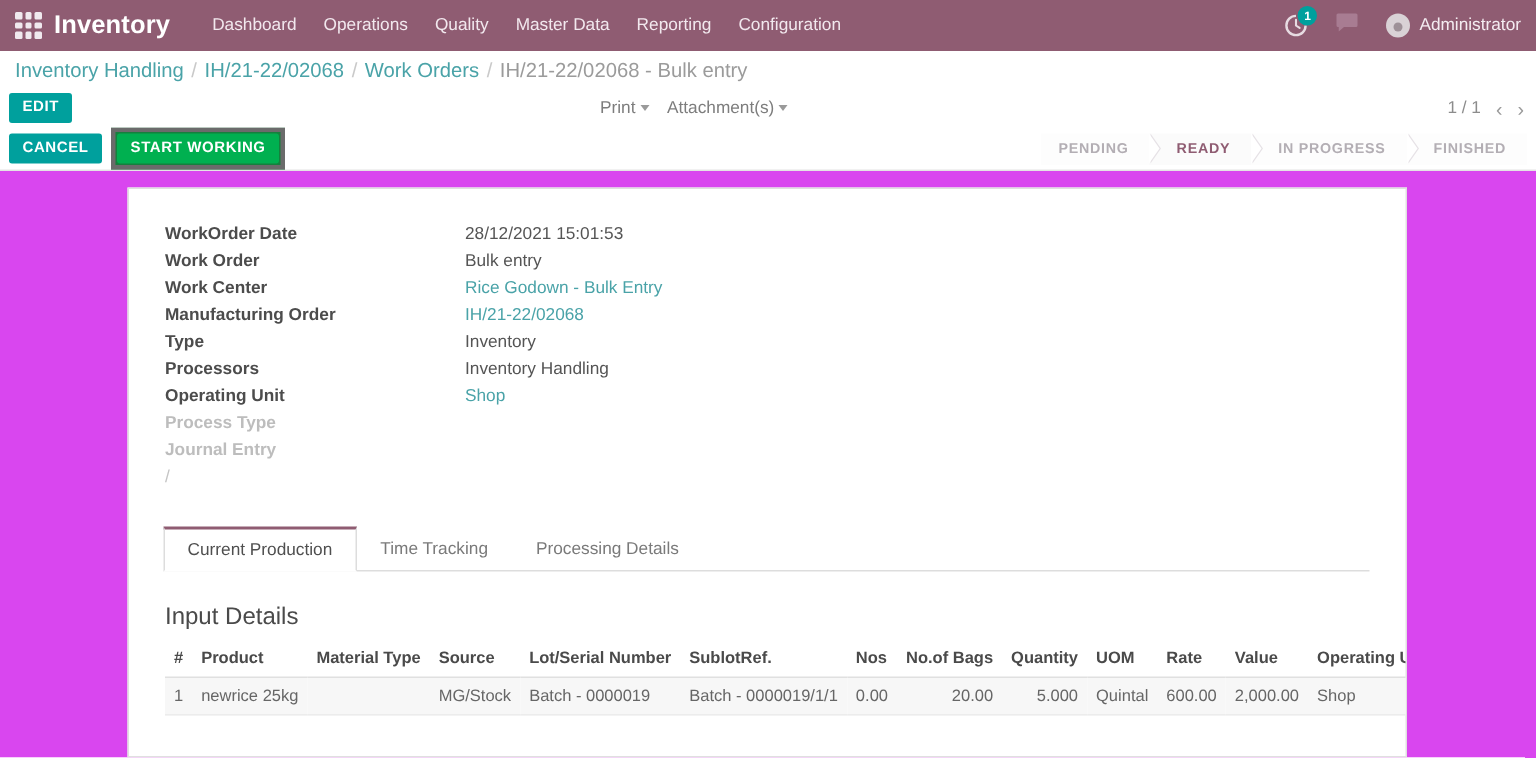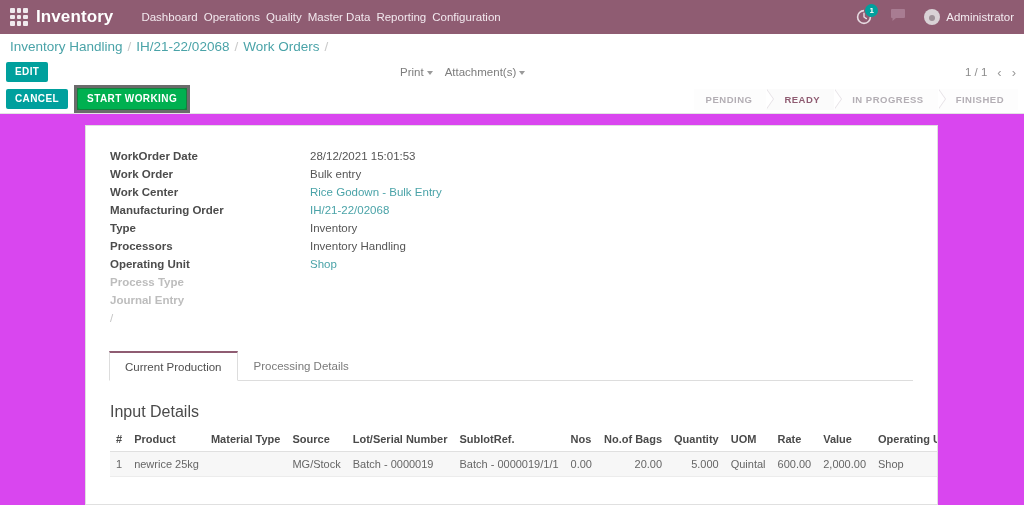--- a/index.html
+++ b/index.html
@@ -32,21 +32,21 @@
   }
   .apps-grid i { background: #f0e9ee; display: block; border-radius: 1px; }
   .brand {
     color: #ffffff;
     font-size: 17px;
     font-weight: bold;
     letter-spacing: .1px;
     margin-right: 28px;
     white-space: nowrap;
   }
-  .nav-items { display: flex; align-items: center; gap: 6px; }
+  .nav-items { display: flex; align-items: center; gap: 18px; }
   .nav-item {
     color: #f2e8ee;
     font-size: 11.5px;
     white-space: nowrap;
     cursor: pointer;
   }
   .nav-right {
     margin-left: auto;
     display: flex;
     align-items: center;
@@ -345,20 +345,21 @@
   </div>
 </div>
 
 <div class="breadcrumb-bar">
   <span class="crumb">Inventory Handling</span>
   <span class="crumb-sep">/</span>
   <span class="crumb">IH/21-22/02068</span>
   <span class="crumb-sep">/</span>
   <span class="crumb">Work Orders</span>
   <span class="crumb-sep">/</span>
+  <span class="crumb last">IH/21-22/02068 - Bulk entry</span>
 </div>
 
 <div class="control-bar">
   <button class="btn btn-teal">EDIT</button>
   <div class="cog-menus">
     <span class="dropdown-link"><span>Print</span><span class="caret"></span></span>
     <span class="dropdown-link"><span>Attachment(s)</span><span class="caret"></span></span>
   </div>
   <div class="pager">
     <span>1 / 1</span>
@@ -425,20 +426,21 @@
       </tr>
       <tr>
         <td class="slash">/</td>
         <td></td>
       </tr>
     </tbody>
       </table>
 
     <div class="tabs">
       <div class="tab active">Current Production</div>
+      <div class="tab">Time Tracking</div>
       <div class="tab">Processing Details</div>
     </div>
 
     <div class="section-title">Input Details</div>
 
     <table class="grid">
       <thead>
         <tr>
           <th class="col-idx">#</th>
           <th>Product</th>

